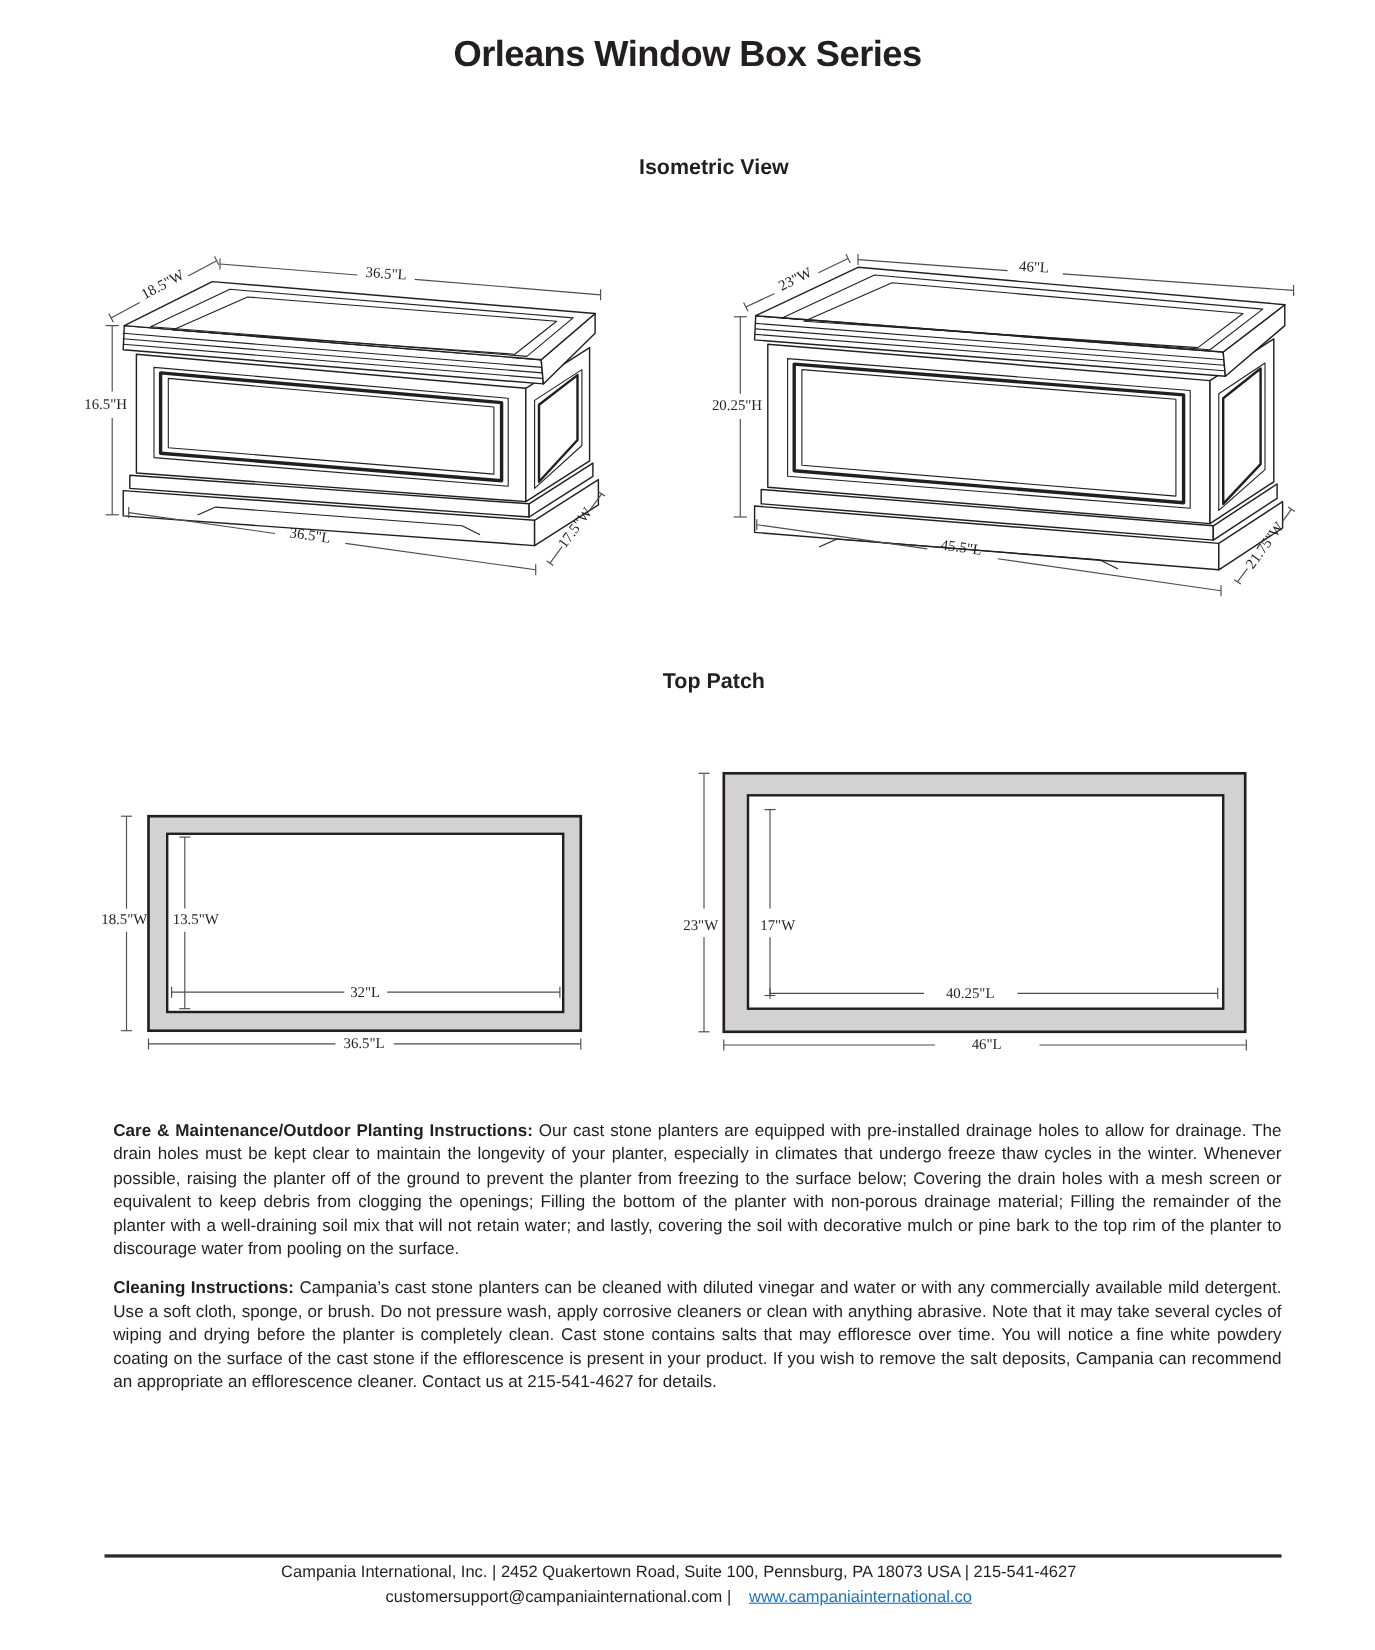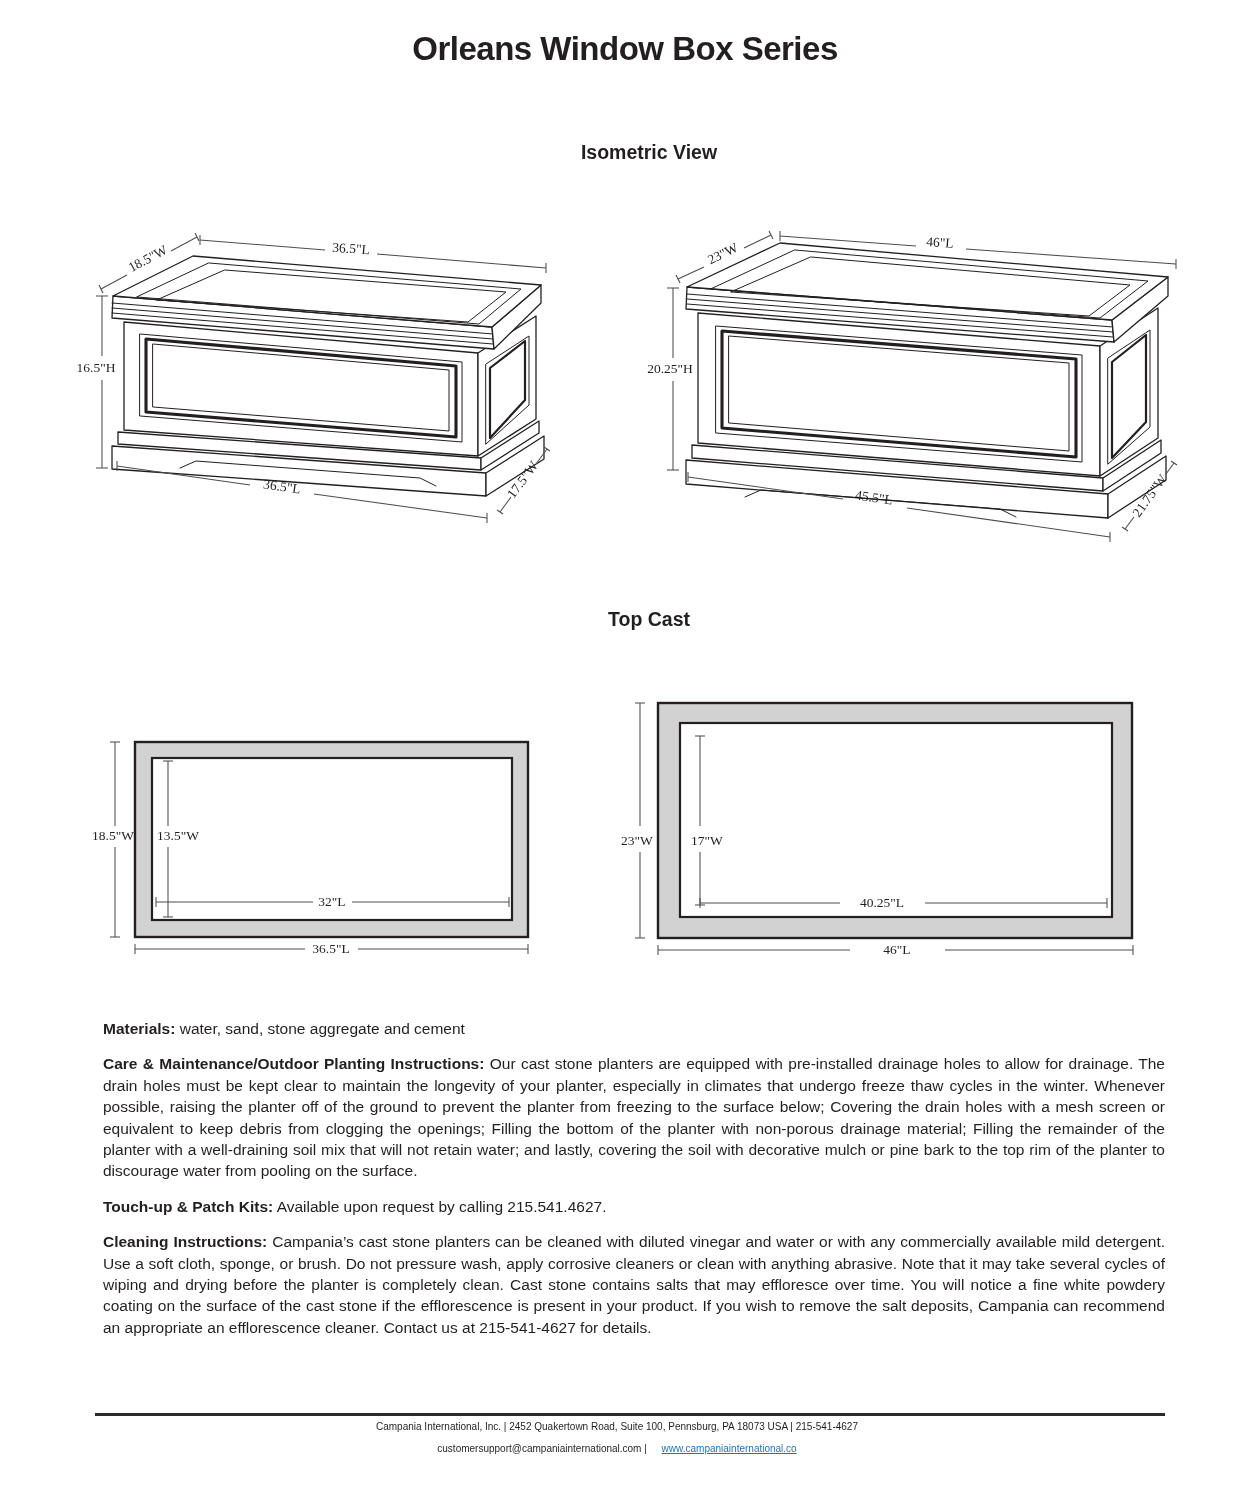--- a/index.html
+++ b/index.html
@@ -17,31 +17,31 @@
   .mid{stroke-width:2.2;}
   .dim{stroke:#4d4d4d;stroke-width:1.05;fill:none;stroke-linecap:butt;}
   .dimtxt{font-family:"Liberation Serif",serif;font-size:13.5px;fill:#231f20;}
   .gray{fill:#d2d2d2;stroke:#231f20;stroke-width:2.4;}
   .inner{fill:#ffffff;stroke:#231f20;stroke-width:2.2;}
   .info{left:103px;top:1018px;width:1062px;font-size:15.5px;line-height:21.4px;}
   .info p{margin:0 0 14px 0;text-align:justify;}
   .info p.single{text-align:left;}
   .info strong{font-weight:bold;}
   .footer-rule{left:95px;top:1413px;width:1070px;height:3px;background:#2b2b2b;}
-  .footer-line{left:0;right:16px;text-align:center;font-size:10px;}
+  .footer-line{left:0;right:16px;text-align:center;font-size:15px;}
   .f1{top:1421px;}
   .f2{top:1443px;}
   a.weblink{color:#1b75bc;text-decoration:underline;margin-left:12px;}
 </style>
 </head>
 <body>
 
 <div class="abs page-title">Orleans Window Box Series</div>
 <div class="abs section-heading h-iso">Isometric View</div>
-<div class="abs section-heading h-top">Top Cast</div>
+<div class="abs section-heading h-top">Top Patch</div>
 
 <svg style="left:70px;top:225px" width="500" height="310" viewBox="70 225 500 310">
   <g>
 
     <polygon class="ln face" points="112,446 486,473 486,496 112,469"></polygon>
     <polygon class="ln face" points="486,473 544,436 544,459 486,496"></polygon>
     <path class="ln thin" d="M180,468 L196,461 L420,478 L436,486"></path>
 
     <polygon class="ln face" points="118,432 481,458 481,470 118,444"></polygon>
     <polygon class="ln face" points="481,458 539,421 539,433 481,470"></polygon>
@@ -218,23 +218,21 @@
 
     <line class="dim" x1="658" y1="950" x2="850" y2="950"></line>
     <line class="dim" x1="945" y1="950" x2="1133" y2="950"></line>
     <line class="dim" x1="658" y1="945" x2="658" y2="955"></line>
     <line class="dim" x1="1133" y1="945" x2="1133" y2="955"></line>
     <text class="dimtxt" x="897" y="954" text-anchor="middle">46"L</text>
   </g>
 </svg>
 
 <div class="abs info">
-  <p class="single"><strong>Materials:</strong><span> water, sand, stone aggregate and cement</span></p>
   <p><strong>Care &amp; Maintenance/Outdoor Planting Instructions:</strong><span> Our cast stone planters are equipped with pre-installed drainage holes to allow for drainage. The drain holes must be kept clear to maintain the longevity of your planter, especially in climates that undergo freeze thaw cycles in the winter.  Whenever possible, raising the planter off of the ground to prevent the planter from freezing to the surface below; Covering the drain holes with a mesh screen or equivalent to keep debris from clogging the openings; Filling the bottom of the planter with non-porous drainage material; Filling the remainder of the planter with a well-draining soil mix that will not retain water; and lastly, covering the soil with decorative mulch or pine bark to the top rim of the planter to discourage water from pooling on the surface.</span></p>
-  <p class="single"><strong>Touch-up &amp; Patch Kits:</strong><span> Available upon request by calling 215.541.4627.</span></p>
   <p><strong>Cleaning Instructions:</strong><span> Campania’s cast stone planters can be cleaned with diluted vinegar and water or with any commercially available mild detergent. Use a soft cloth, sponge, or brush. Do not pressure wash, apply corrosive cleaners or clean with anything abrasive. Note that it may take several cycles of wiping and drying before the planter is completely clean. Cast stone contains salts that may effloresce over time. You will notice a fine white powdery coating on the surface of the cast stone if the efflorescence is present in your product. If you wish to remove the salt deposits, Campania can recommend an appropriate an efflorescence cleaner. Contact us at 215-541-4627 for details.</span></p>
 </div>
 
 <div class="abs footer-rule"></div>
 <div class="abs footer-line f1">Campania International, Inc. | 2452 Quakertown Road, Suite 100, Pennsburg, PA 18073 USA | 215-541-4627</div>
 <div class="abs footer-line f2">
   <span>customersupport@campaniainternational.com</span><span> | </span><a class="weblink" href="#">www.campaniainternational.co</a>
 </div>
 
 </body></html>

